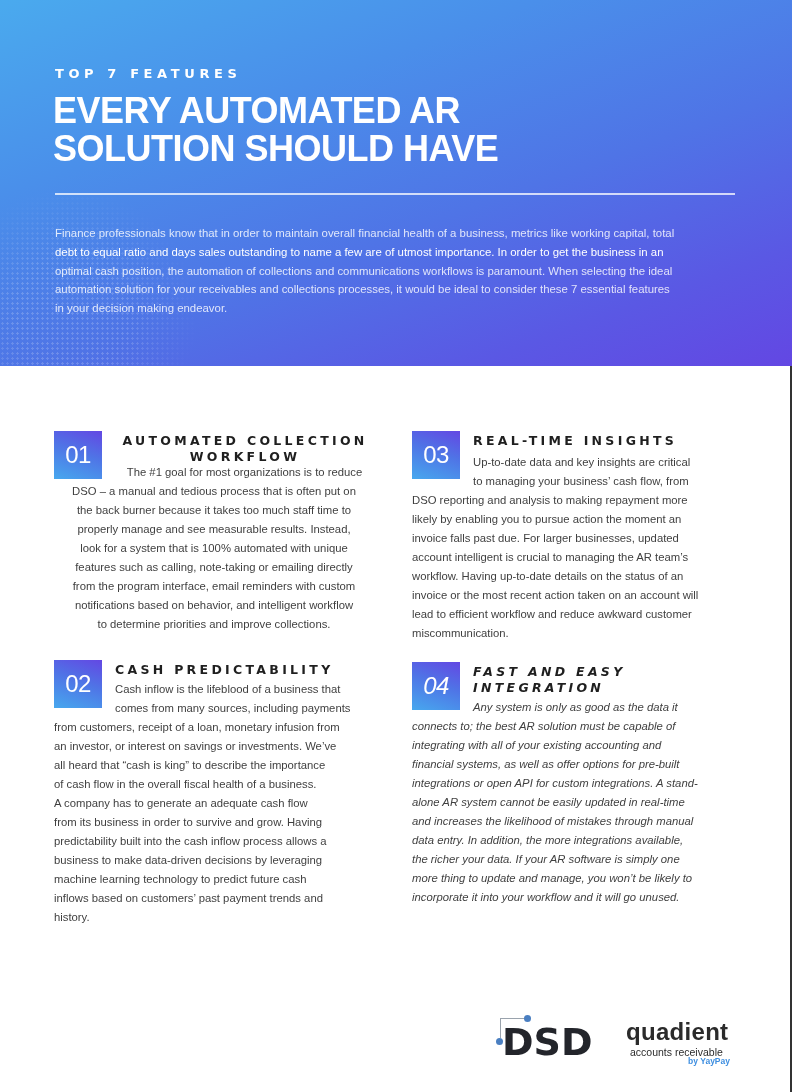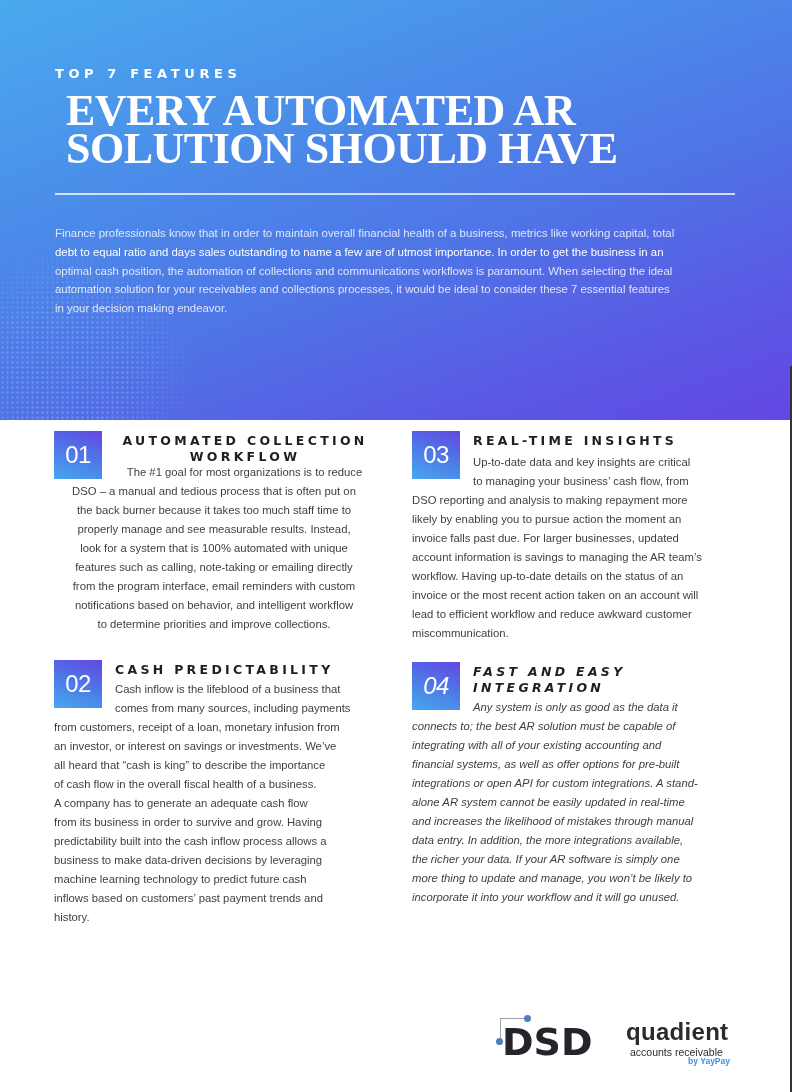--- a/index.html
+++ b/index.html
@@ -5,40 +5,40 @@
   * { box-sizing: border-box; margin: 0; padding: 0; }
   html, body { width: 792px; height: 1092px; background: #ffffff; overflow: hidden; }
   body { position: relative; font-family: "Liberation Sans", "DejaVu Sans", sans-serif; }
 
   .page { position: relative; width: 792px; height: 1092px; background: #fff; }
 
   .right-edge { position: absolute; right: 0; top: 366px; width: 2px; height: 726px; background: #333; }
 
   
   .hero {
-    position: absolute; left: 0; top: 0; width: 792px; height: 420px;
+    position: absolute; left: 0; top: 0; width: 792px; height: 366px;
     background: linear-gradient(160deg, #4aaaee 0%, #4a8fea 30%, #4f74e6 58%, #5a58e4 82%, #6347e3 100%);
     overflow: hidden;
   }
   .hero::before {
     content: ""; position: absolute; left: -60px; bottom: -80px; width: 260px; height: 260px;
     background-image: radial-gradient(rgba(255,255,255,0.18) 1px, transparent 1.3px);
     background-size: 5px 5px; border-radius: 50%;
     -webkit-mask-image: radial-gradient(circle, #000 30%, transparent 70%);
     mask-image: radial-gradient(circle, #000 30%, transparent 70%);
   }
   .eyebrow {
     position: absolute; left: 55px; top: 66px;
     color: #ffffff; font-family: "DejaVu Sans", sans-serif; font-weight: 700;
     font-size: 13px; letter-spacing: 4.6px;
   }
   .title {
-    position: absolute; left: 66px; top: 92px; width: 700px;
-    color: #ffffff; font-family: Liberation Serif, serif; font-weight: 700;
-    font-size: 44px; line-height: 38px; letter-spacing: -0.5px;
+    position: absolute; left: 53px; top: 92px; width: 700px;
+    color: #ffffff; font-family: Liberation Sans, sans-serif; font-weight: 700;
+    font-size: 36px; line-height: 38px; letter-spacing: -0.5px;
   }
   .divider {
     position: absolute; left: 55px; top: 193px; width: 680px; height: 2px;
     background: rgba(255,255,255,0.75);
   }
   .intro {
     position: absolute; left: 55px; top: 224px; width: 690px;
     color: rgba(255,255,255,0.82); font-size: 11.4px; line-height: 18.8px;
   }
   .intro .em { color: #ffffff; }
@@ -149,21 +149,21 @@
     <div class="num-box">03</div>
     <div class="f-title">
       <div>REAL-TIME INSIGHTS</div>
     </div>
     <div class="f-body" style="padding-top:22px;">
       <span class="line indent-line">Up-to-date data and key insights are critical</span>
       <span class="line indent-line">to managing your business’ cash flow, from</span>
       <span class="line">DSO reporting and analysis to making repayment more</span>
       <span class="line">likely by enabling you to pursue action the moment an</span>
       <span class="line">invoice falls past due. For larger businesses, updated</span>
-      <span class="line">account information is savings to managing the AR team’s</span>
+      <span class="line">account intelligent is crucial to managing the AR team’s</span>
       <span class="line">workflow. Having up-to-date details on the status of an</span>
       <span class="line">invoice or the most recent action taken on an account will</span>
       <span class="line">lead to efficient workflow and reduce awkward customer</span>
       <span class="line">miscommunication.</span>
     </div>
   </div>
 
   <div class="feature" style="left:412px; top:662px;font-style:italic;">
     <div class="num-box">04</div>
     <div class="f-title">

